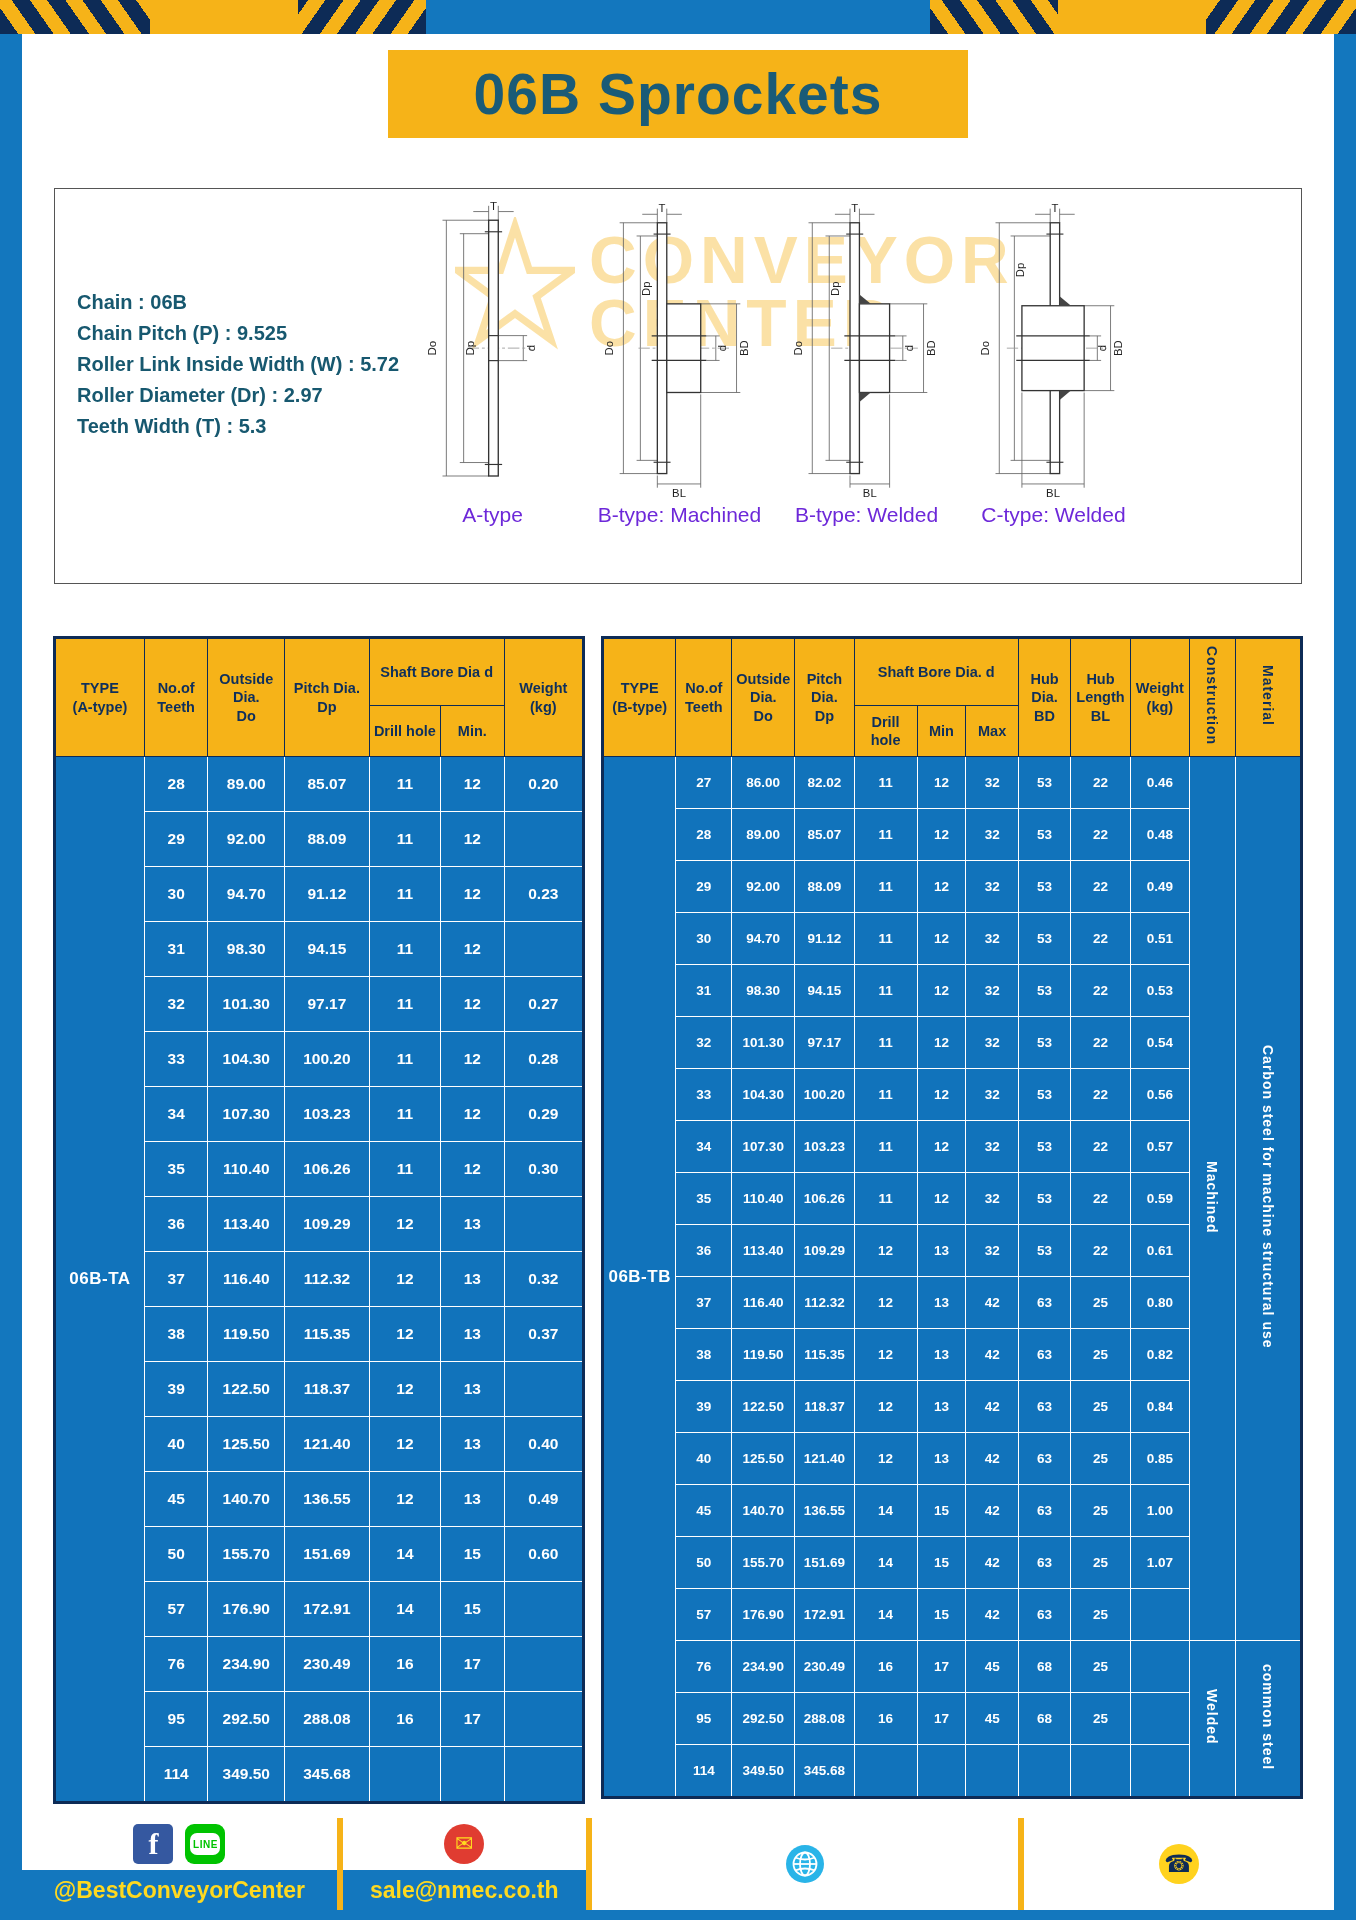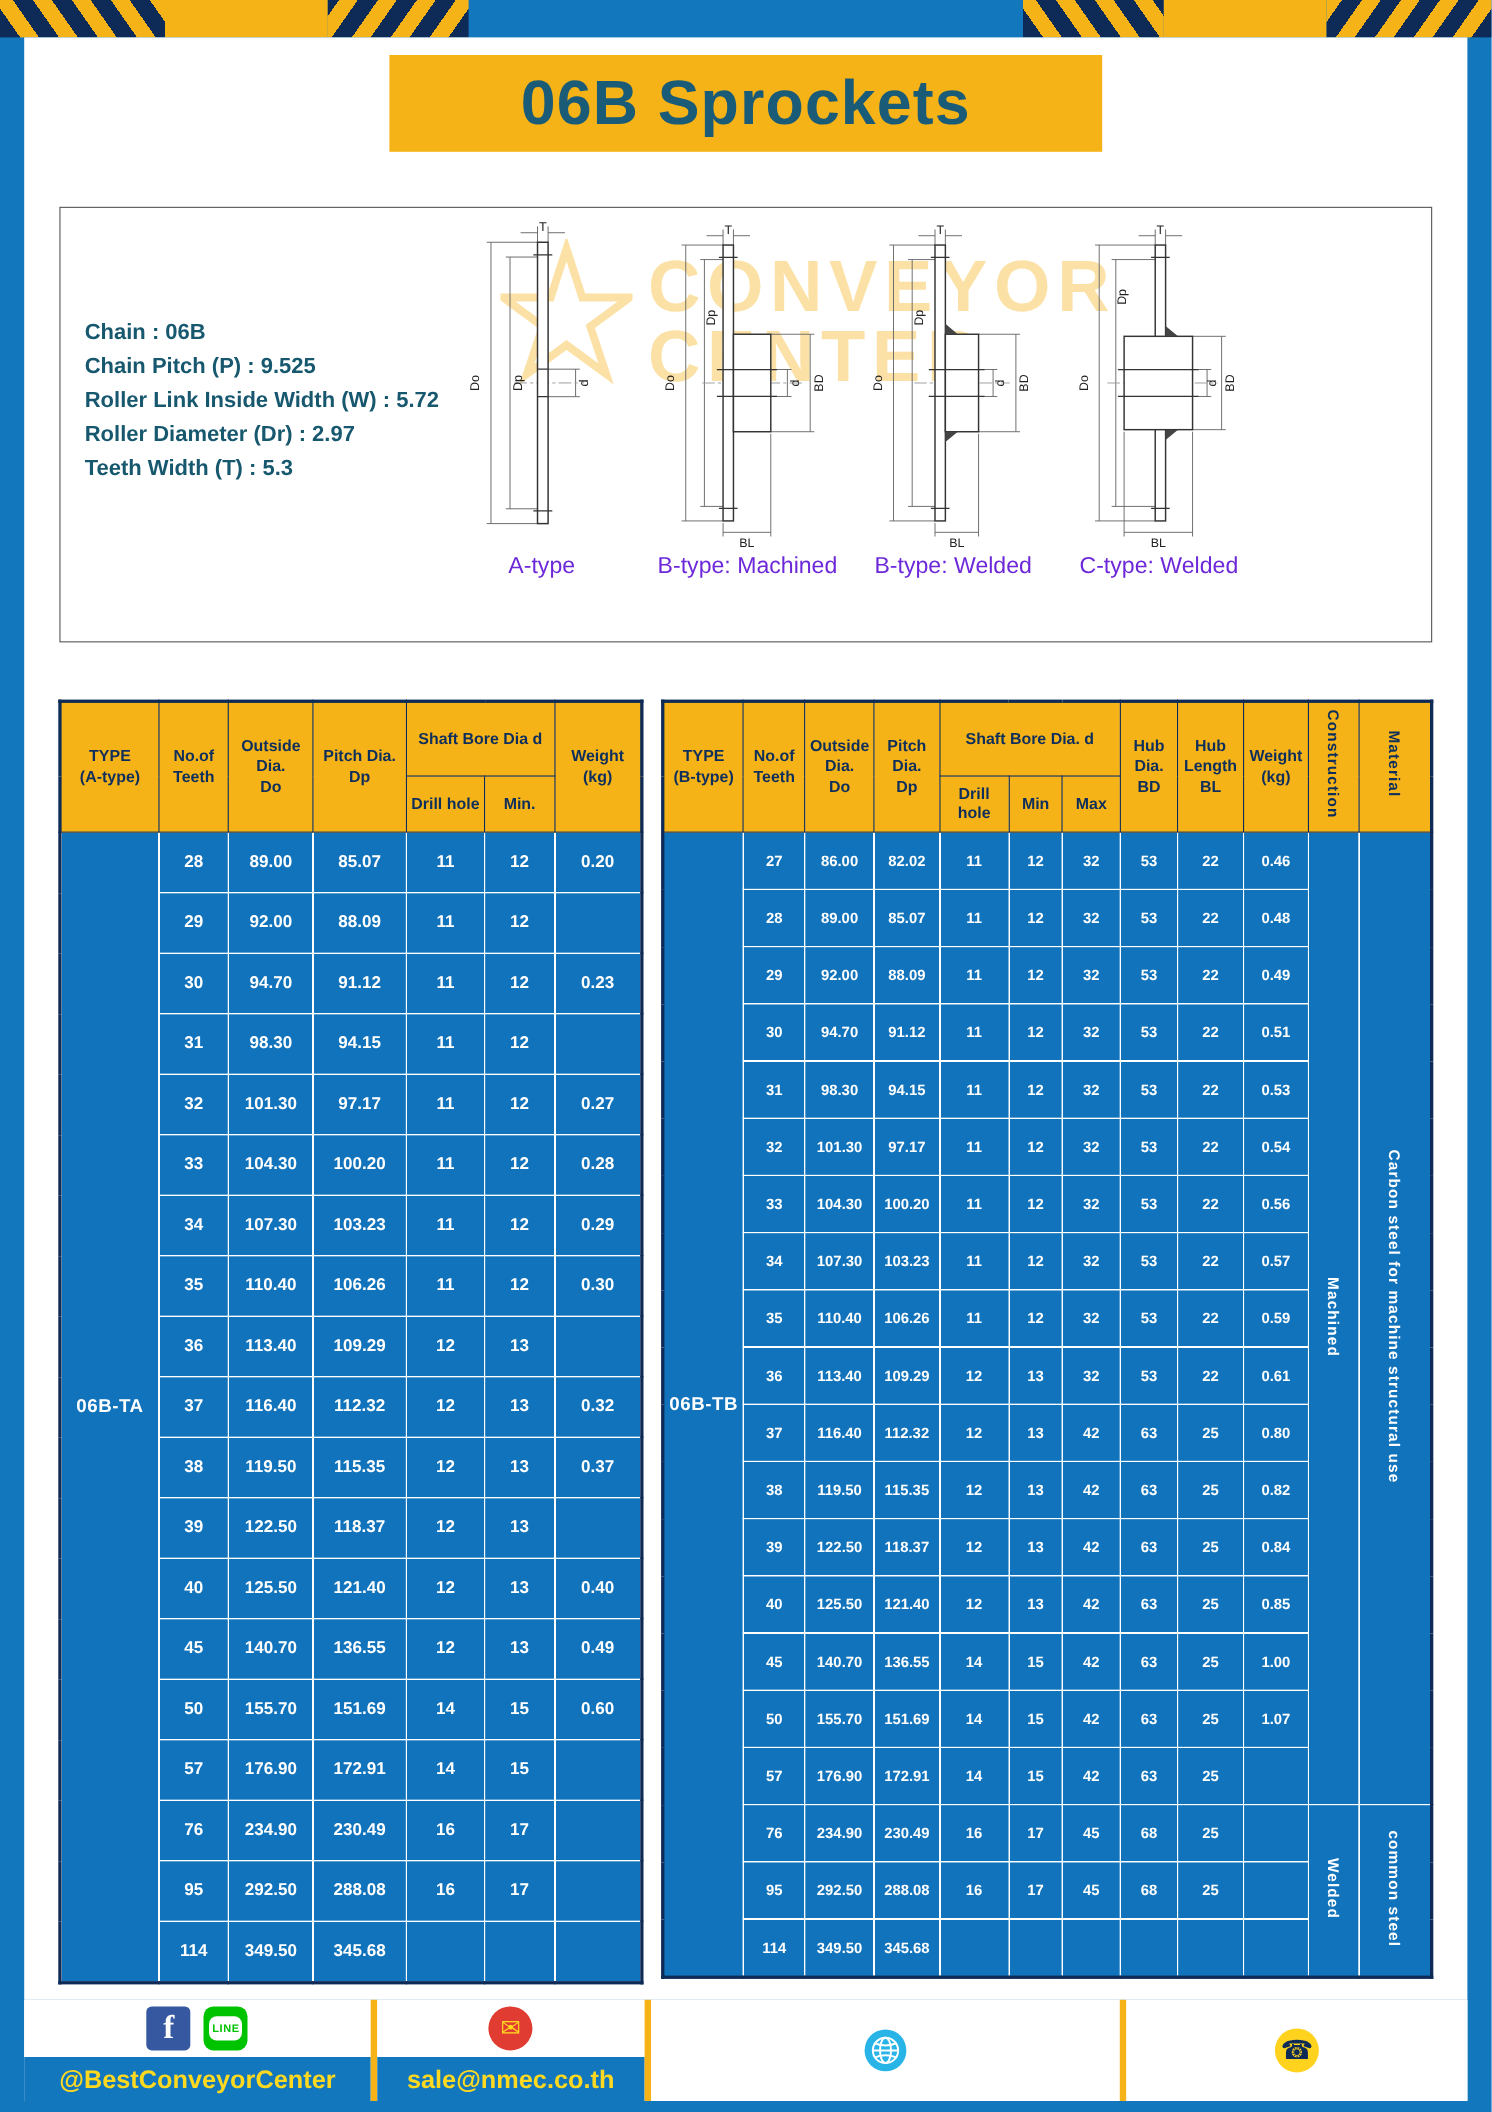--- a/index.html
+++ b/index.html
@@ -12,21 +12,21 @@
   .top-band{position:absolute;top:0;left:0;right:0;height:34px;}
   .hz{position:absolute;top:0;height:34px;
       background:repeating-linear-gradient(55deg,#0d2b56 0 15px,#F6B318 15px 29px);}
   .hz.mir{background:repeating-linear-gradient(-55deg,#0d2b56 0 15px,#F6B318 15px 29px);}
   .yb{position:absolute;top:0;height:34px;background:#F6B318;}
 
   
   .content{position:absolute;left:22px;right:22px;top:34px;bottom:102px;background:#ffffff;}
 
   .title-banner{
-    width:648px;height:88px;background:#F6B318;margin:16px auto 0;
+    width:580px;height:88px;background:#F6B318;margin:16px auto 0;
     display:flex;align-items:center;justify-content:center;
   }
   .title-banner h1{
     margin:0;font-size:57px;font-weight:bold;color:#1A5B77;letter-spacing:1px;
   }
 
   
   .spec-panel{
     position:relative;margin:50px 32px 0;height:394px;
     border:1px solid #555;background:#fff;overflow:hidden;

